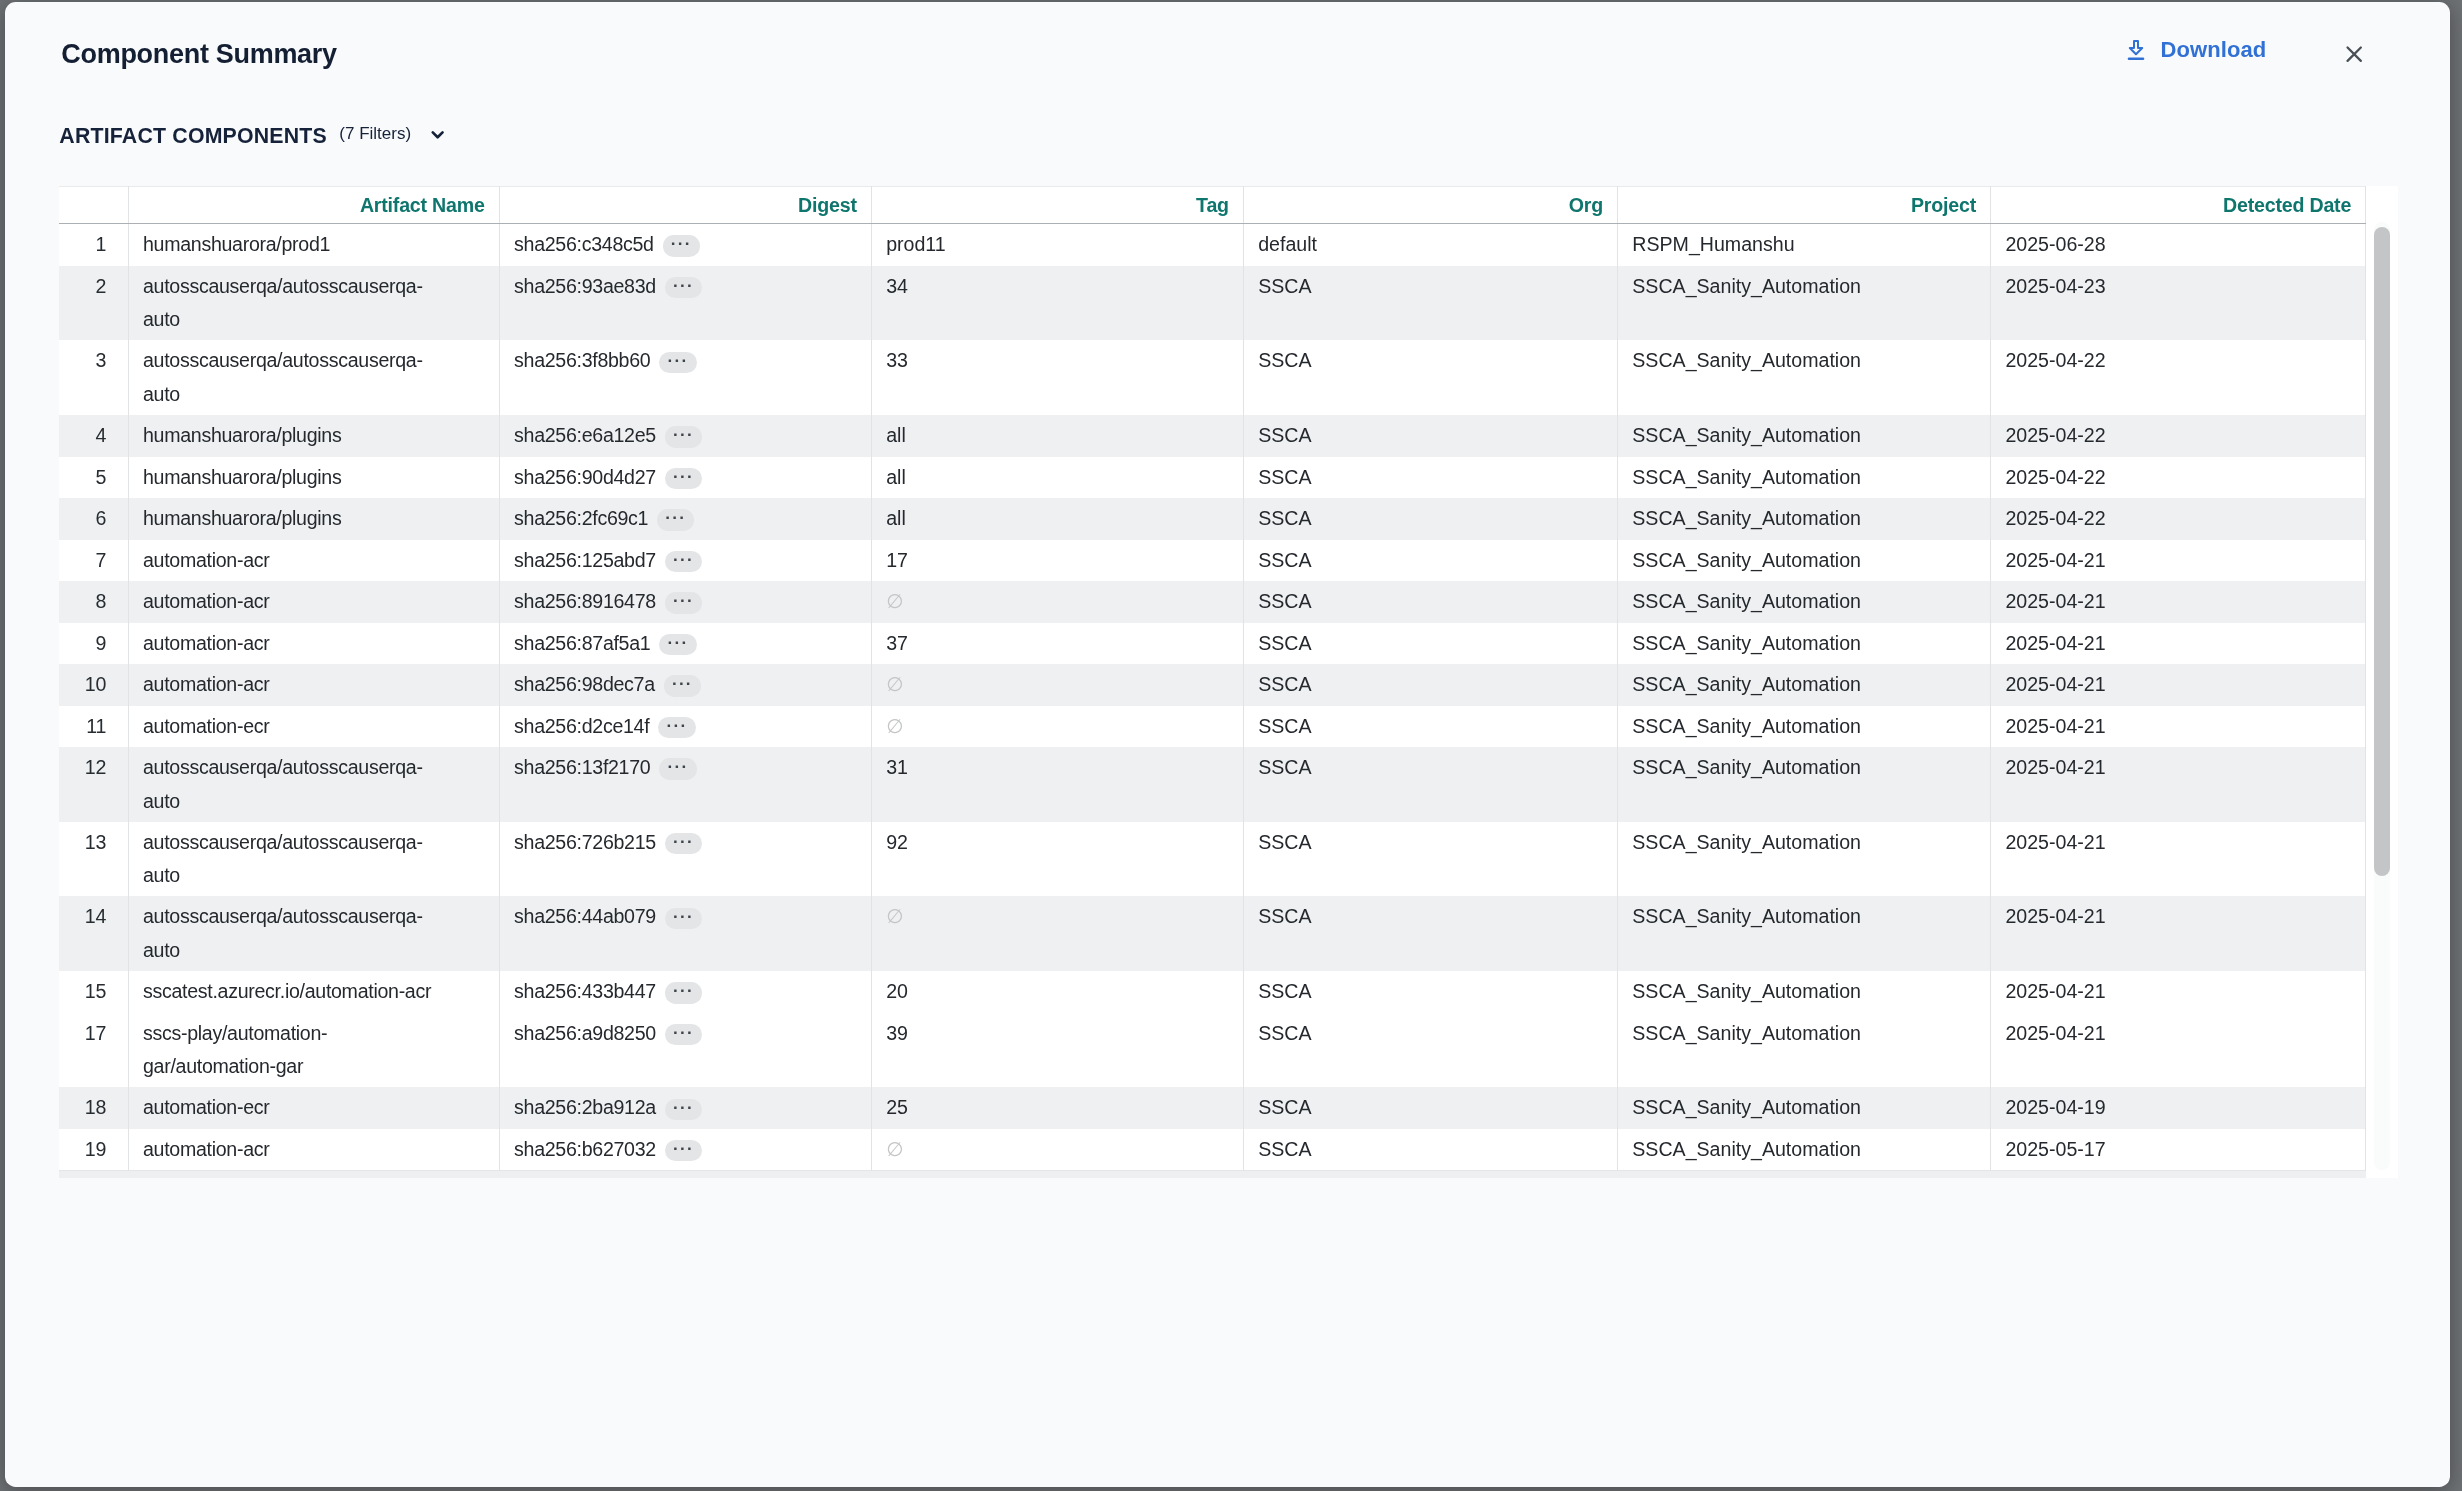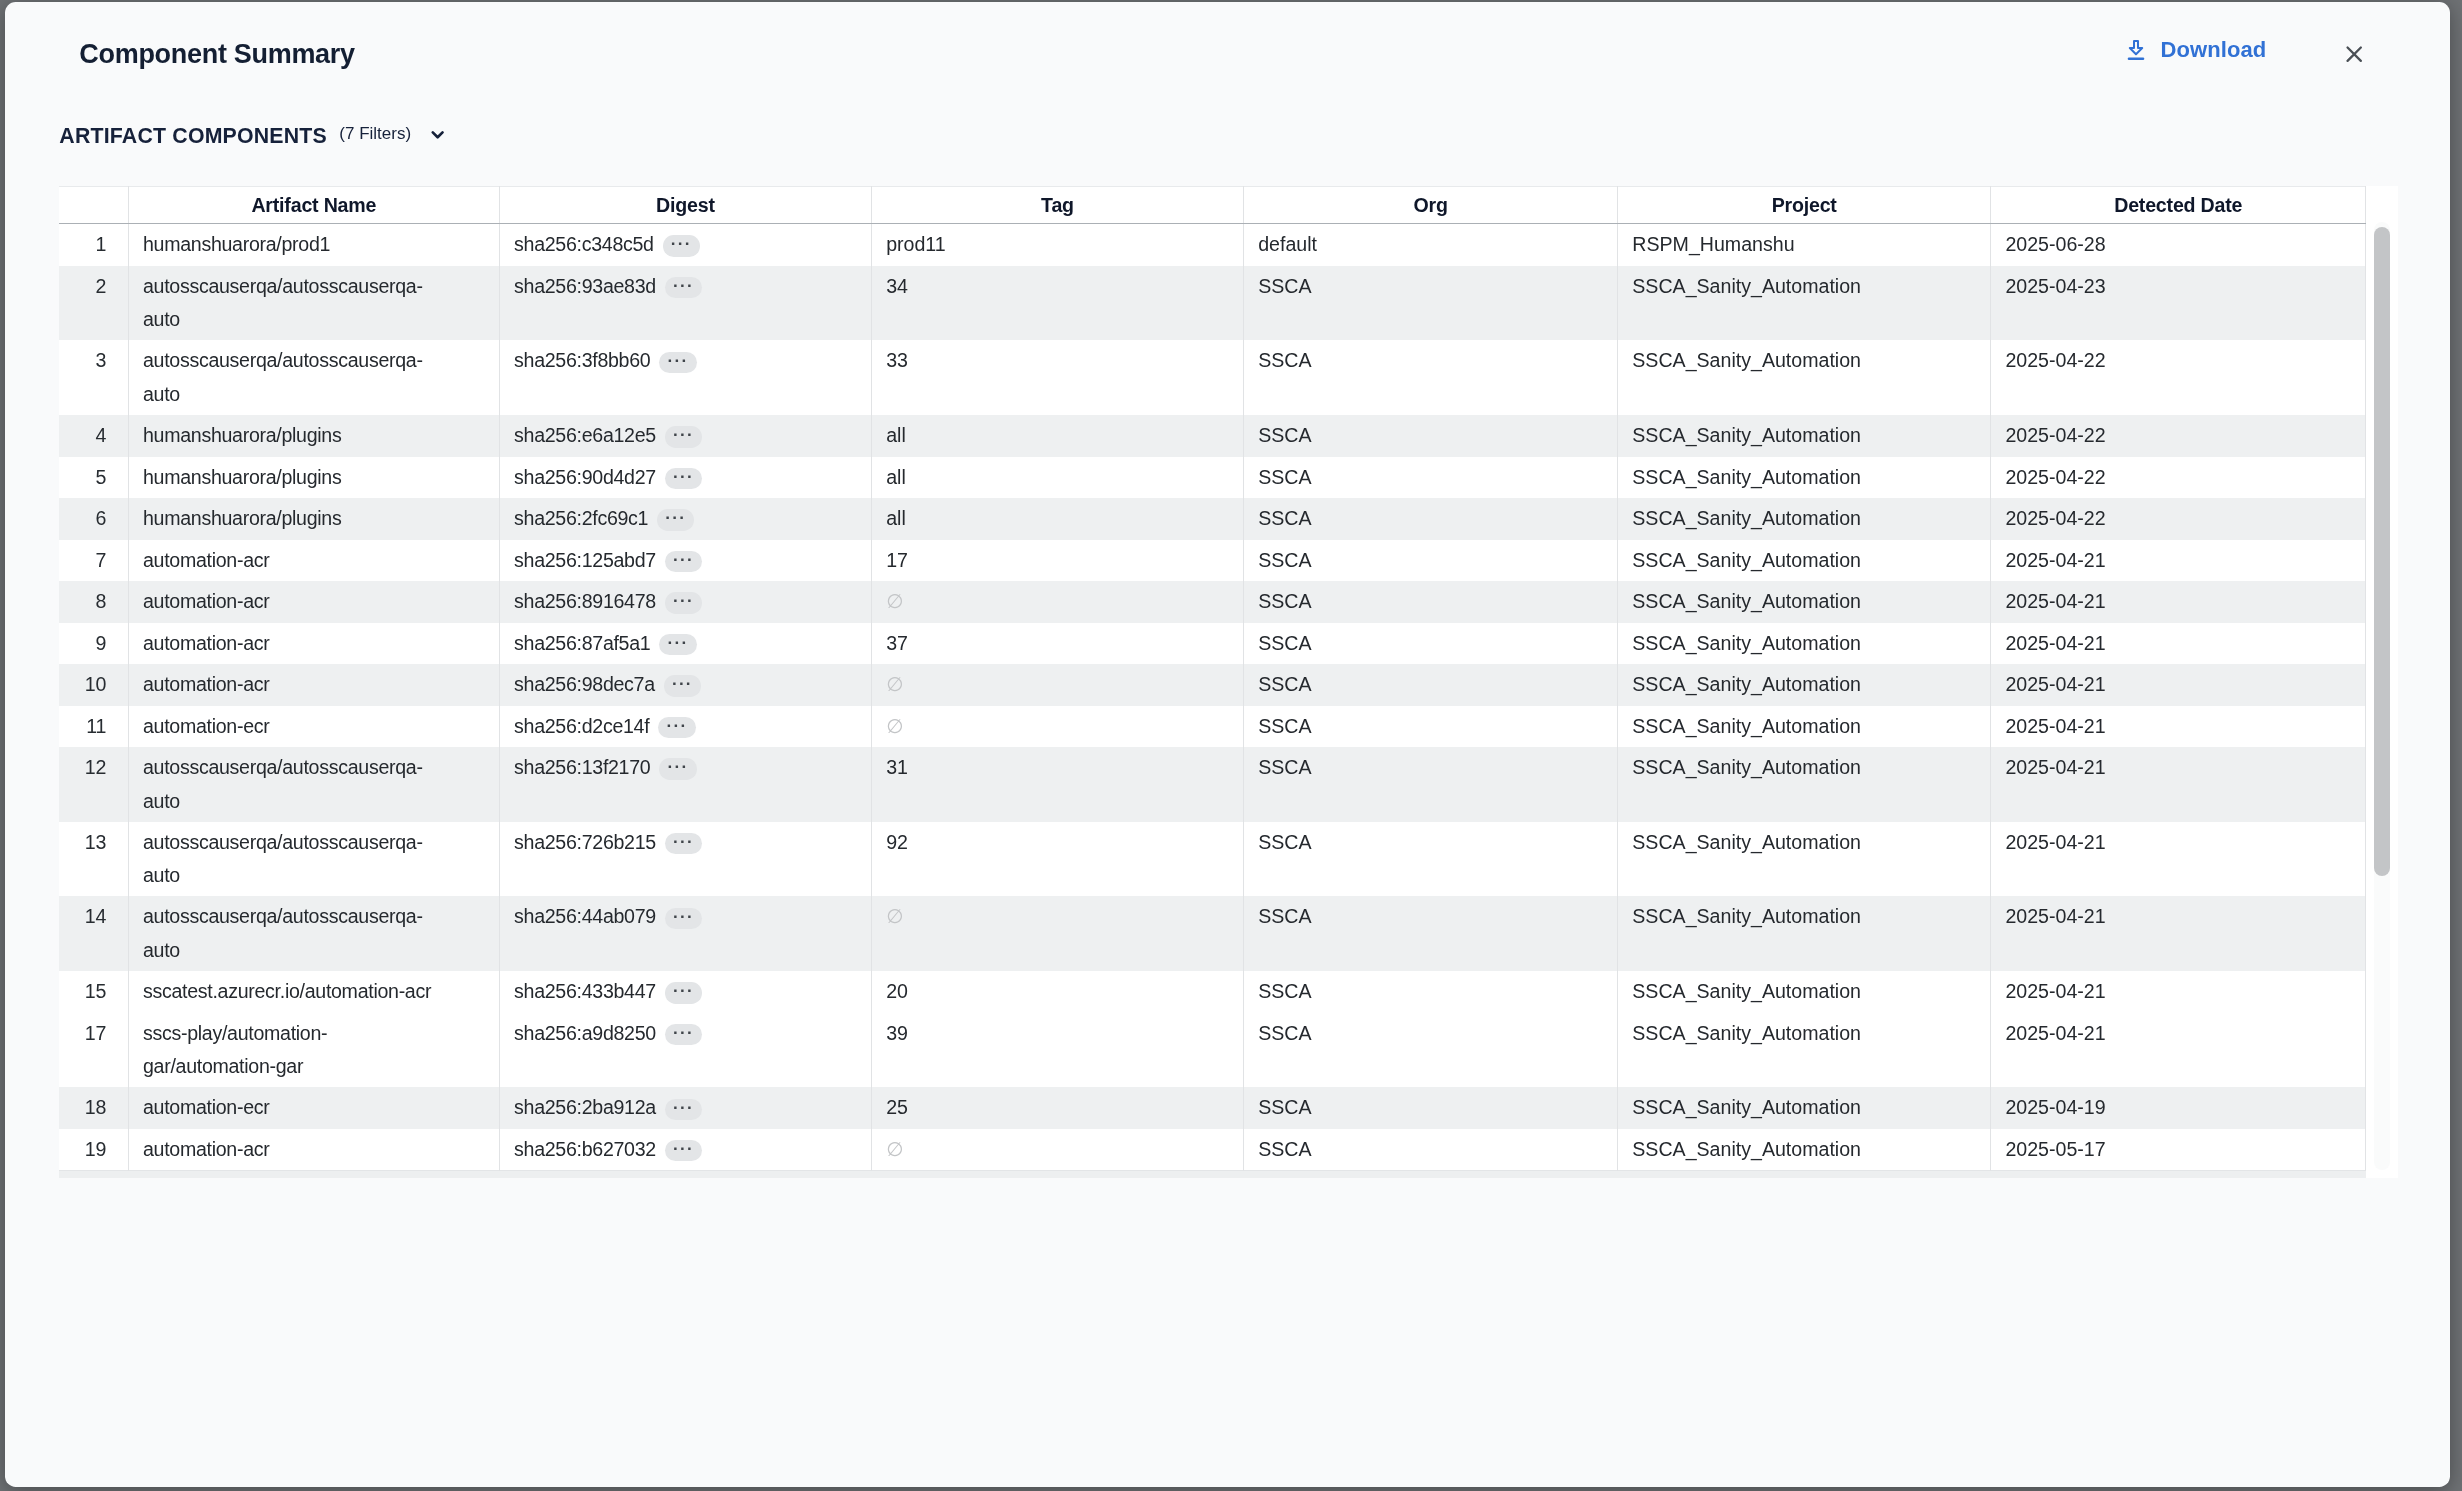--- a/index.html
+++ b/index.html
@@ -11,21 +11,21 @@
   }
   .modal{
     position:absolute;left:5.3px;top:1.8px;right:11.6px;bottom:5.3px;
     background:#f9fafb;border-radius:10.7px;
     box-shadow:0 3.6px 21.3px rgba(0,0,0,.35);
     overflow:hidden;
   }
   
   .modal-header{
     display:flex;align-items:center;
-    padding:34px 78px 0 74px;
+    padding:34px 78px 0 56px;
   }
   .page-title{
     font-size:27px;font-weight:700;color:#141f33;
     letter-spacing:-0.3px;line-height:34px;margin:0;
   }
   .header-actions{margin-left:auto;display:flex;align-items:flex-start;}
   .download-btn{
     display:flex;align-items:center;gap:12.4px;
     color:#3171d5;font-size:22px;font-weight:600;
     cursor:pointer;background:none;border:none;
@@ -58,22 +58,22 @@
   table{
     border-collapse:collapse;table-layout:fixed;
     width:2307px;background:#fff;
     border-top:0.9px solid #e8eaec;
     border-bottom:0.9px solid #e3e5e7;
   }
   col.c0{width:69px;} col.c1{width:371px;} col.c2{width:372px;}
   col.c3{width:372px;} col.c4{width:374px;} col.c5{width:373px;}
   col.c6{width:375px;}
   th{
-    height:36px;padding:0 14.2px;text-align:center;vertical-align:middle;
-    font-size:19.6px;font-weight:700;color:#0f172a;letter-spacing:-0.2px;
+    height:36px;padding:0 14.2px;text-align:right;vertical-align:middle;
+    font-size:19.6px;font-weight:700;color:#0f766e;letter-spacing:-0.2px;
     border-right:0.9px solid #e1e3e5;border-bottom:1.8px solid #abb0b5;
     white-space:nowrap;background:#fff;
   }
   td{
     padding:9px 14.2px;vertical-align:top;text-align:left;
     font-size:19.6px;color:#25292e;line-height:23px;
     border-right:0.9px solid #e1e3e5;background:#fff;
   }
   tr.striped td{background:#eef0f1;}
   td.c-num{text-align:right;padding-right:21.3px;color:#272c31;}

